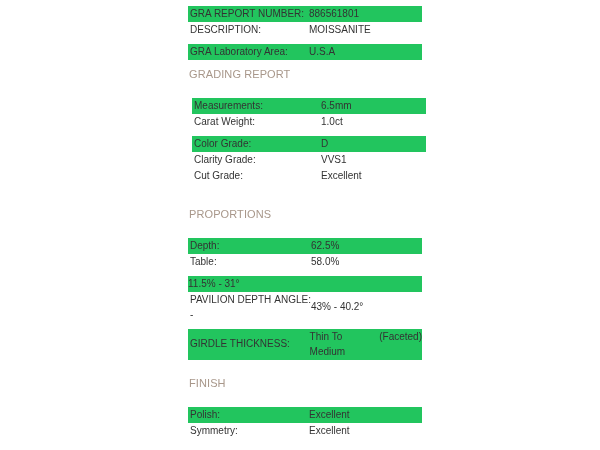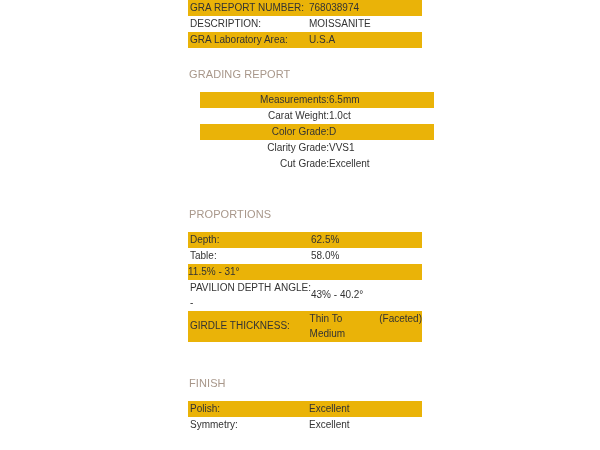--- a/index.html
+++ b/index.html
@@ -1,48 +1,48 @@
 <!DOCTYPE html>
 <html><head>
 <meta charset="utf-8">
 <style>
   html, body { margin:0; padding:0; background:#ffffff; }
   body { width:600px; height:450px; overflow:hidden; position:relative;
          font-family:"Liberation Sans", "DejaVu Sans", sans-serif; color:#333333; }
   .wrap { position:absolute; left:188px; top:0; width:234px; }
   .row { display:flex; font-size:10px; line-height:16px; }
-  .row.alt { background:#eab308; }
+  .row.alt { background:#22c55e;margin-top:6px; }
   .row .k { padding-left:2px; box-sizing:border-box; }
   .row .v { }
   .sec-title { font-size:11px; font-weight:normal; color:#a8978a; letter-spacing:0.1px; }
   .tall { line-height:14.5px; padding:1px 0; align-items:center; }
   .tall .v { }
 </style>
 </head>
 <body>
 
 <div class="wrap">
 
   <div style="position:absolute;top:0;left:0;width:234px;">
     <div class="row alt">
       <span class="k" style="width:121px">GRA REPORT NUMBER:</span>
-      <span class="v">768038974</span>
+      <span class="v">886561801</span>
     </div>
     <div class="row">
       <span class="k" style="width:121px">DESCRIPTION:</span>
       <span class="v">MOISSANITE</span>
     </div>
     <div class="row alt">
       <span class="k" style="width:121px">GRA Laboratory Area:</span>
       <span class="v">U.S.A</span>
     </div>
   </div>
 
   <div class="sec-title" style="position:absolute;top:68px;left:1px;">GRADING REPORT</div>
-  <div style="position:absolute;top:92px;left:12px;width:234px;text-align:right;">
+  <div style="position:absolute;top:92px;left:4px;width:234px;">
     <div class="row alt">
       <span class="k" style="width:129px">Measurements:</span>
       <span class="v">6.5mm</span>
     </div>
     <div class="row">
       <span class="k" style="width:129px">Carat Weight:</span>
       <span class="v">1.0ct</span>
     </div>
     <div class="row alt">
       <span class="k" style="width:129px">Color Grade:</span>

